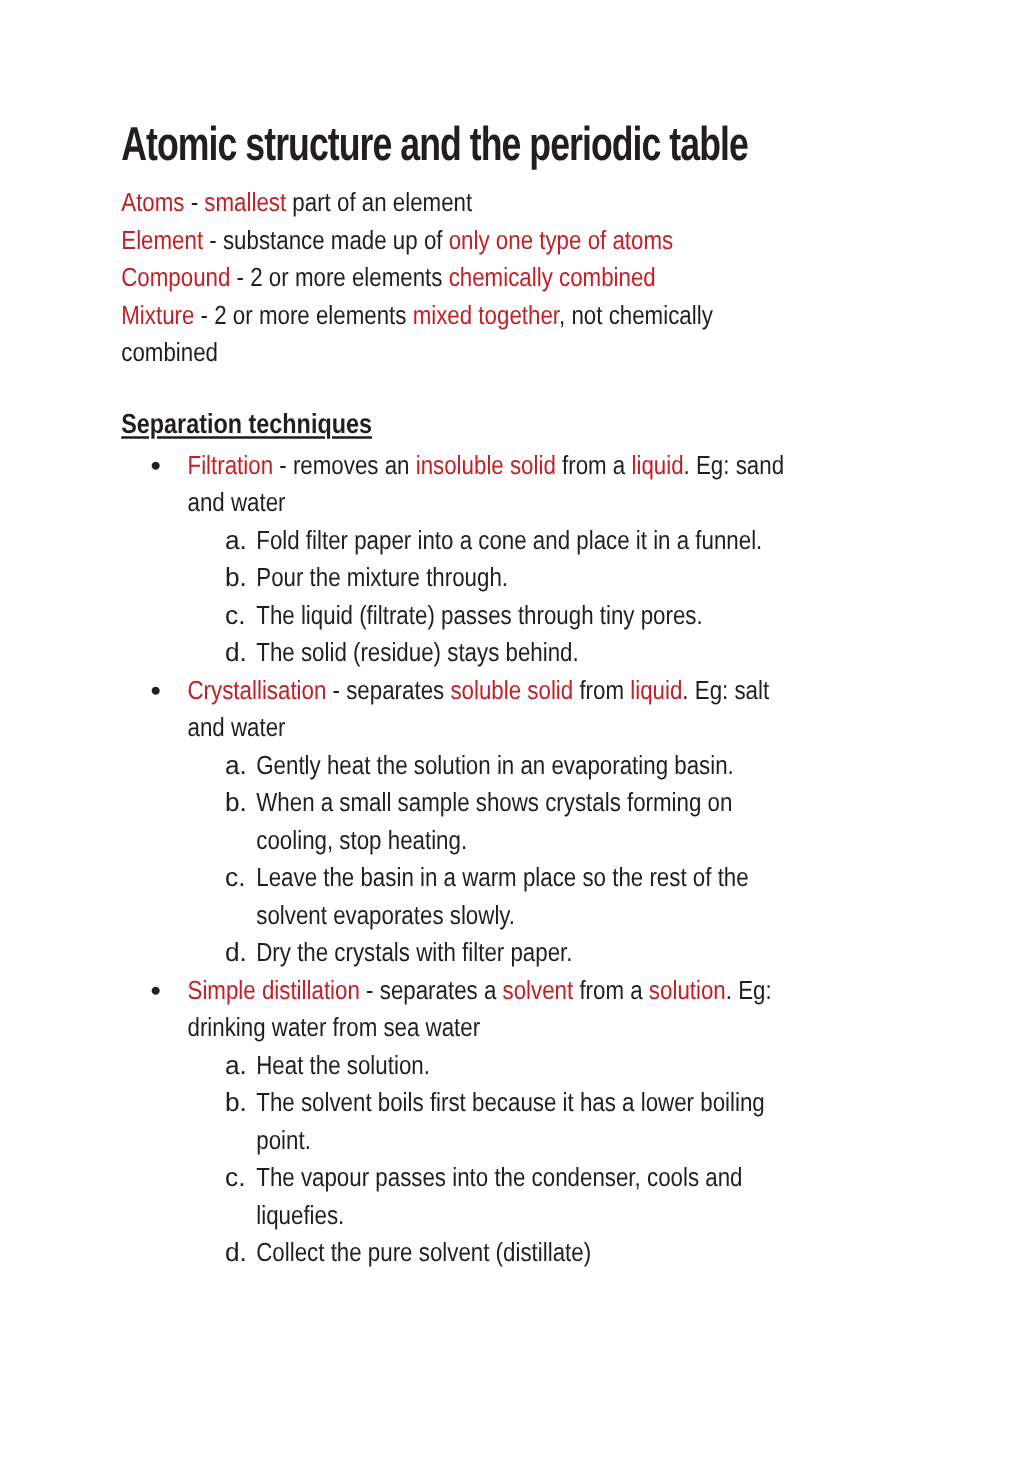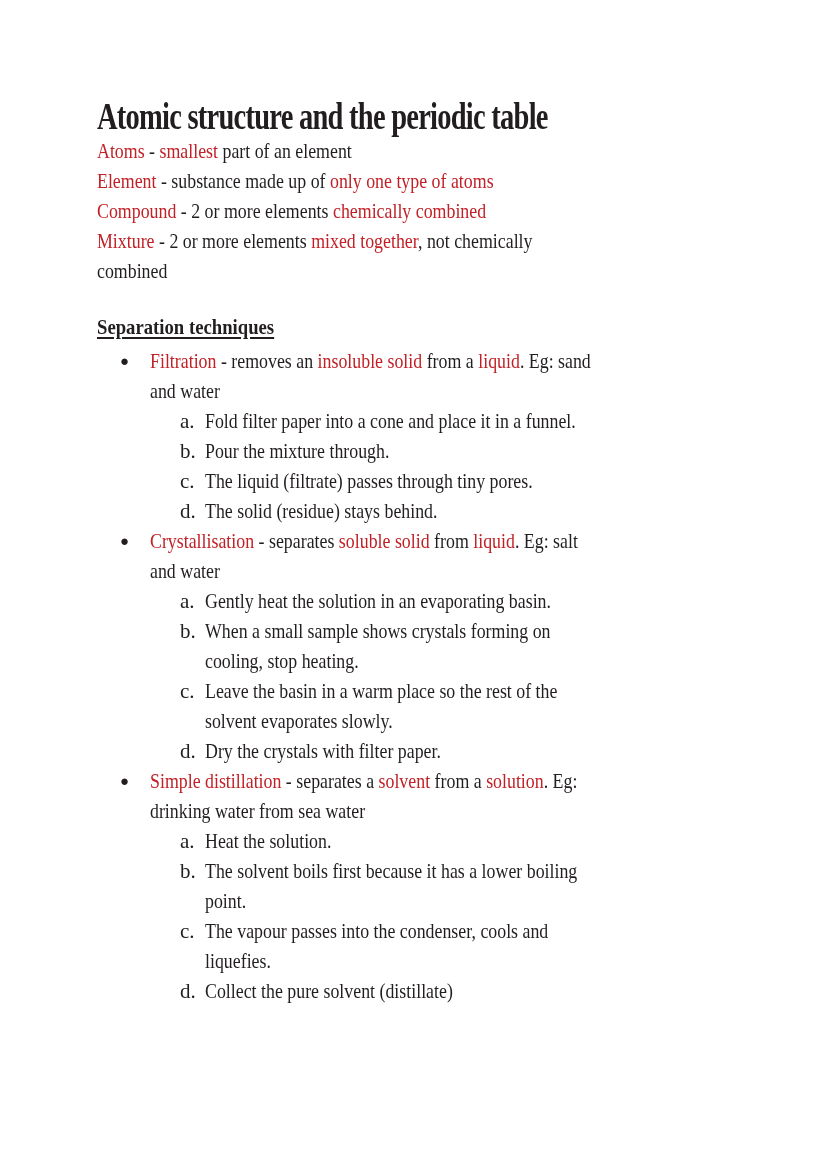--- a/index.html
+++ b/index.html
@@ -2,27 +2,27 @@
 <html><head>
 <meta charset="utf-8">
 <style>
   html,body{margin:0;padding:0;}
   body{
     width:828px;height:1169px;position:relative;overflow:hidden;
     background:#ffffff;
     font-family:"Liberation Sans",sans-serif;
     color:var(--ink,#221e1f);
   }
-  .page{position:absolute;left:97px;top:96px;width:710px;font-family:Liberation Serif, serif;}
+  .page{position:absolute;left:97px;top:96px;width:710px;}
   h1.title{
     margin:0;font-size:38px;line-height:40px;font-weight:700;
     letter-spacing:-1px;white-space:nowrap;width:max-content;
     transform:scaleX(0.75);transform-origin:0 0;
   }
-  .defs{}
+  .defs{margin-top:12px;}
   p.line{
     margin:0;font-size:21px;line-height:30px;
     white-space:pre-line;width:max-content;
     transform:scaleX(0.85);transform-origin:0 0;
   }
   h2.sec{
     margin:26px 0 0 0;font-size:22px;line-height:30px;font-weight:700;
     text-decoration:underline;text-decoration-thickness:2px;text-underline-offset:3px;
     width:max-content;transform:scaleX(0.85);transform-origin:0 0;
   }

